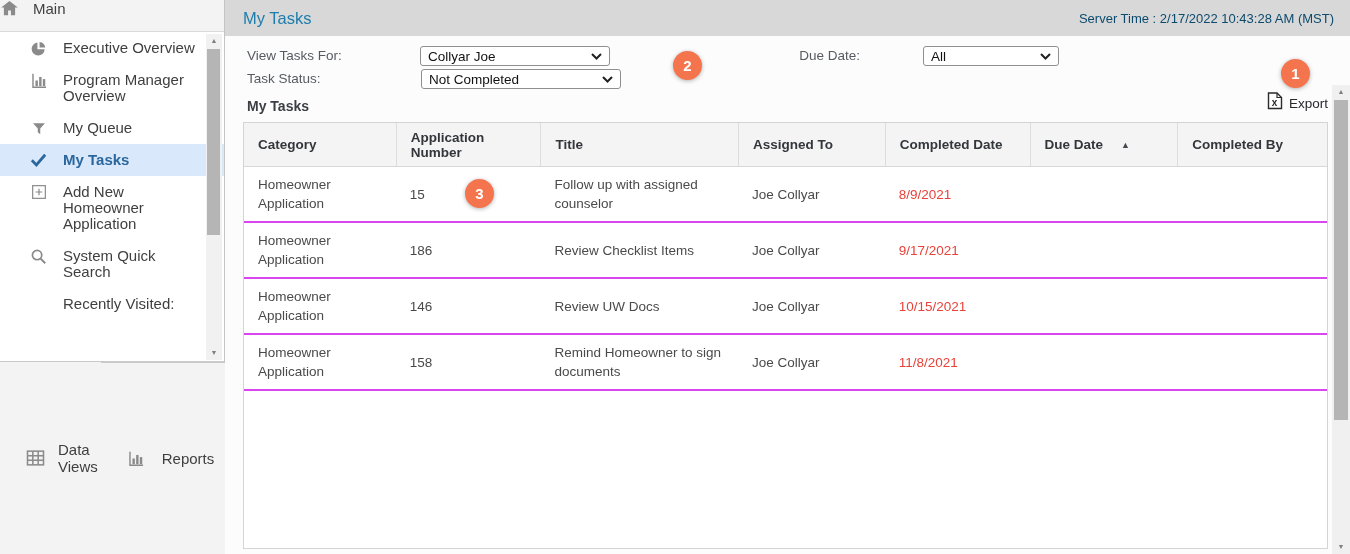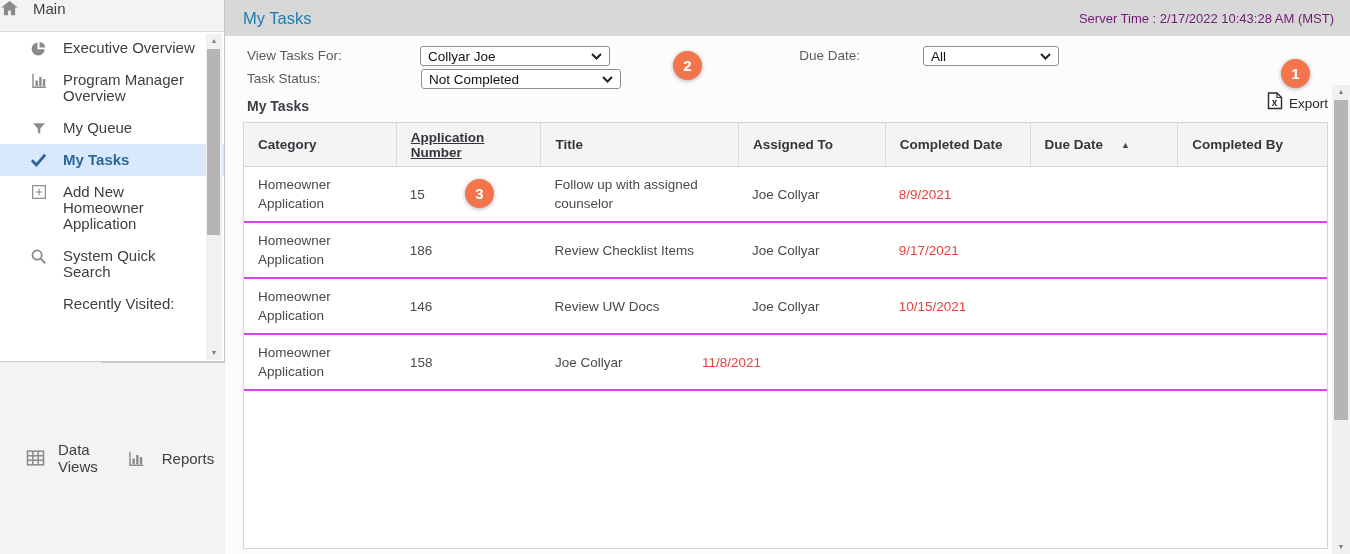--- a/index.html
+++ b/index.html
@@ -41,21 +41,21 @@
   .sb-arrow.up { top:0; }
   .sb-arrow.down { bottom:0; }
   .sb-thumb { position:absolute; left:1px; width:13px; background:#b5b5b5; }
   .sb-track.side .sb-thumb { top:15px; height:186px; }
 
   
   .content { position:relative; flex:1; background:#fcfcfd; height:554px; }
   .content-header { height:36px; background:#d8d8d8; display:flex; align-items:center;
     justify-content:space-between; padding:0 16px 0 18px; }
   .page-title { font-size:16.5px; color:#1d7dad; }
-  .server-time { font-size:13px; color:#701a75; }
+  .server-time { font-size:13px; color:#0c4a6e; }
 
   .filter-label { position:absolute; font-size:13.5px; color:#565b61; }
   .select { position:absolute; height:20px; background:#fff; border:1px solid #8f8f8f;
     border-radius:3px; display:flex; align-items:center; justify-content:space-between;
     padding:0 7px; cursor:pointer; }
   .sel-val { font-size:13.5px; color:#111; }
   .sel-chev svg { display:block; }
 
   .section-title { position:absolute; left:22px; top:98px; font-size:14px;
     font-weight:bold; color:#3b3e45; }
@@ -275,21 +275,21 @@
 
     <div class="badge badge-1">1</div>
     <div class="badge badge-2">2</div>
     <div class="badge badge-3">3</div>
 
     <div class="task-table">
       <div class="t-head" id="table-head">
           <div class="t-hcell" style="width: 152px;">
             <span>Category</span>
           </div>
-          <div class="t-hcell" style="width: 145px; text-decoration: underline;">
+          <div class="t-hcell" style="width: 145px;">
             <span>Application Number</span>
           </div>
           <div class="t-hcell" style="width: 198px;">
             <span>Title</span>
           </div>
           <div class="t-hcell" style="width: 147px;">
             <span>Assigned To</span>
           </div>
           <div class="t-hcell" style="width: 145px;">
             <span>Completed Date</span>
@@ -372,20 +372,23 @@
               <span></span>
             </div>
           </div>
           <div class="t-row">
             <div class="t-cell" style="width: 152px;">
               <span>Homeowner Application</span>
             </div>
             <div class="t-cell" style="width: 145px;">
               <span>158</span>
             </div>
+            <div class="t-cell" style="width: 198px;">
+              <span>Remind Homeowner to sign documents</span>
+            </div>
             <div class="t-cell" style="width: 147px;">
               <span>Joe Collyar</span>
             </div>
             <div class="t-cell due" style="width: 148px;">
               <span>11/8/2021</span>
             </div>
             <div class="t-cell" style="width: 145px;">
               <span></span>
             </div>
             <div class="t-cell" style="width: 150px;">

